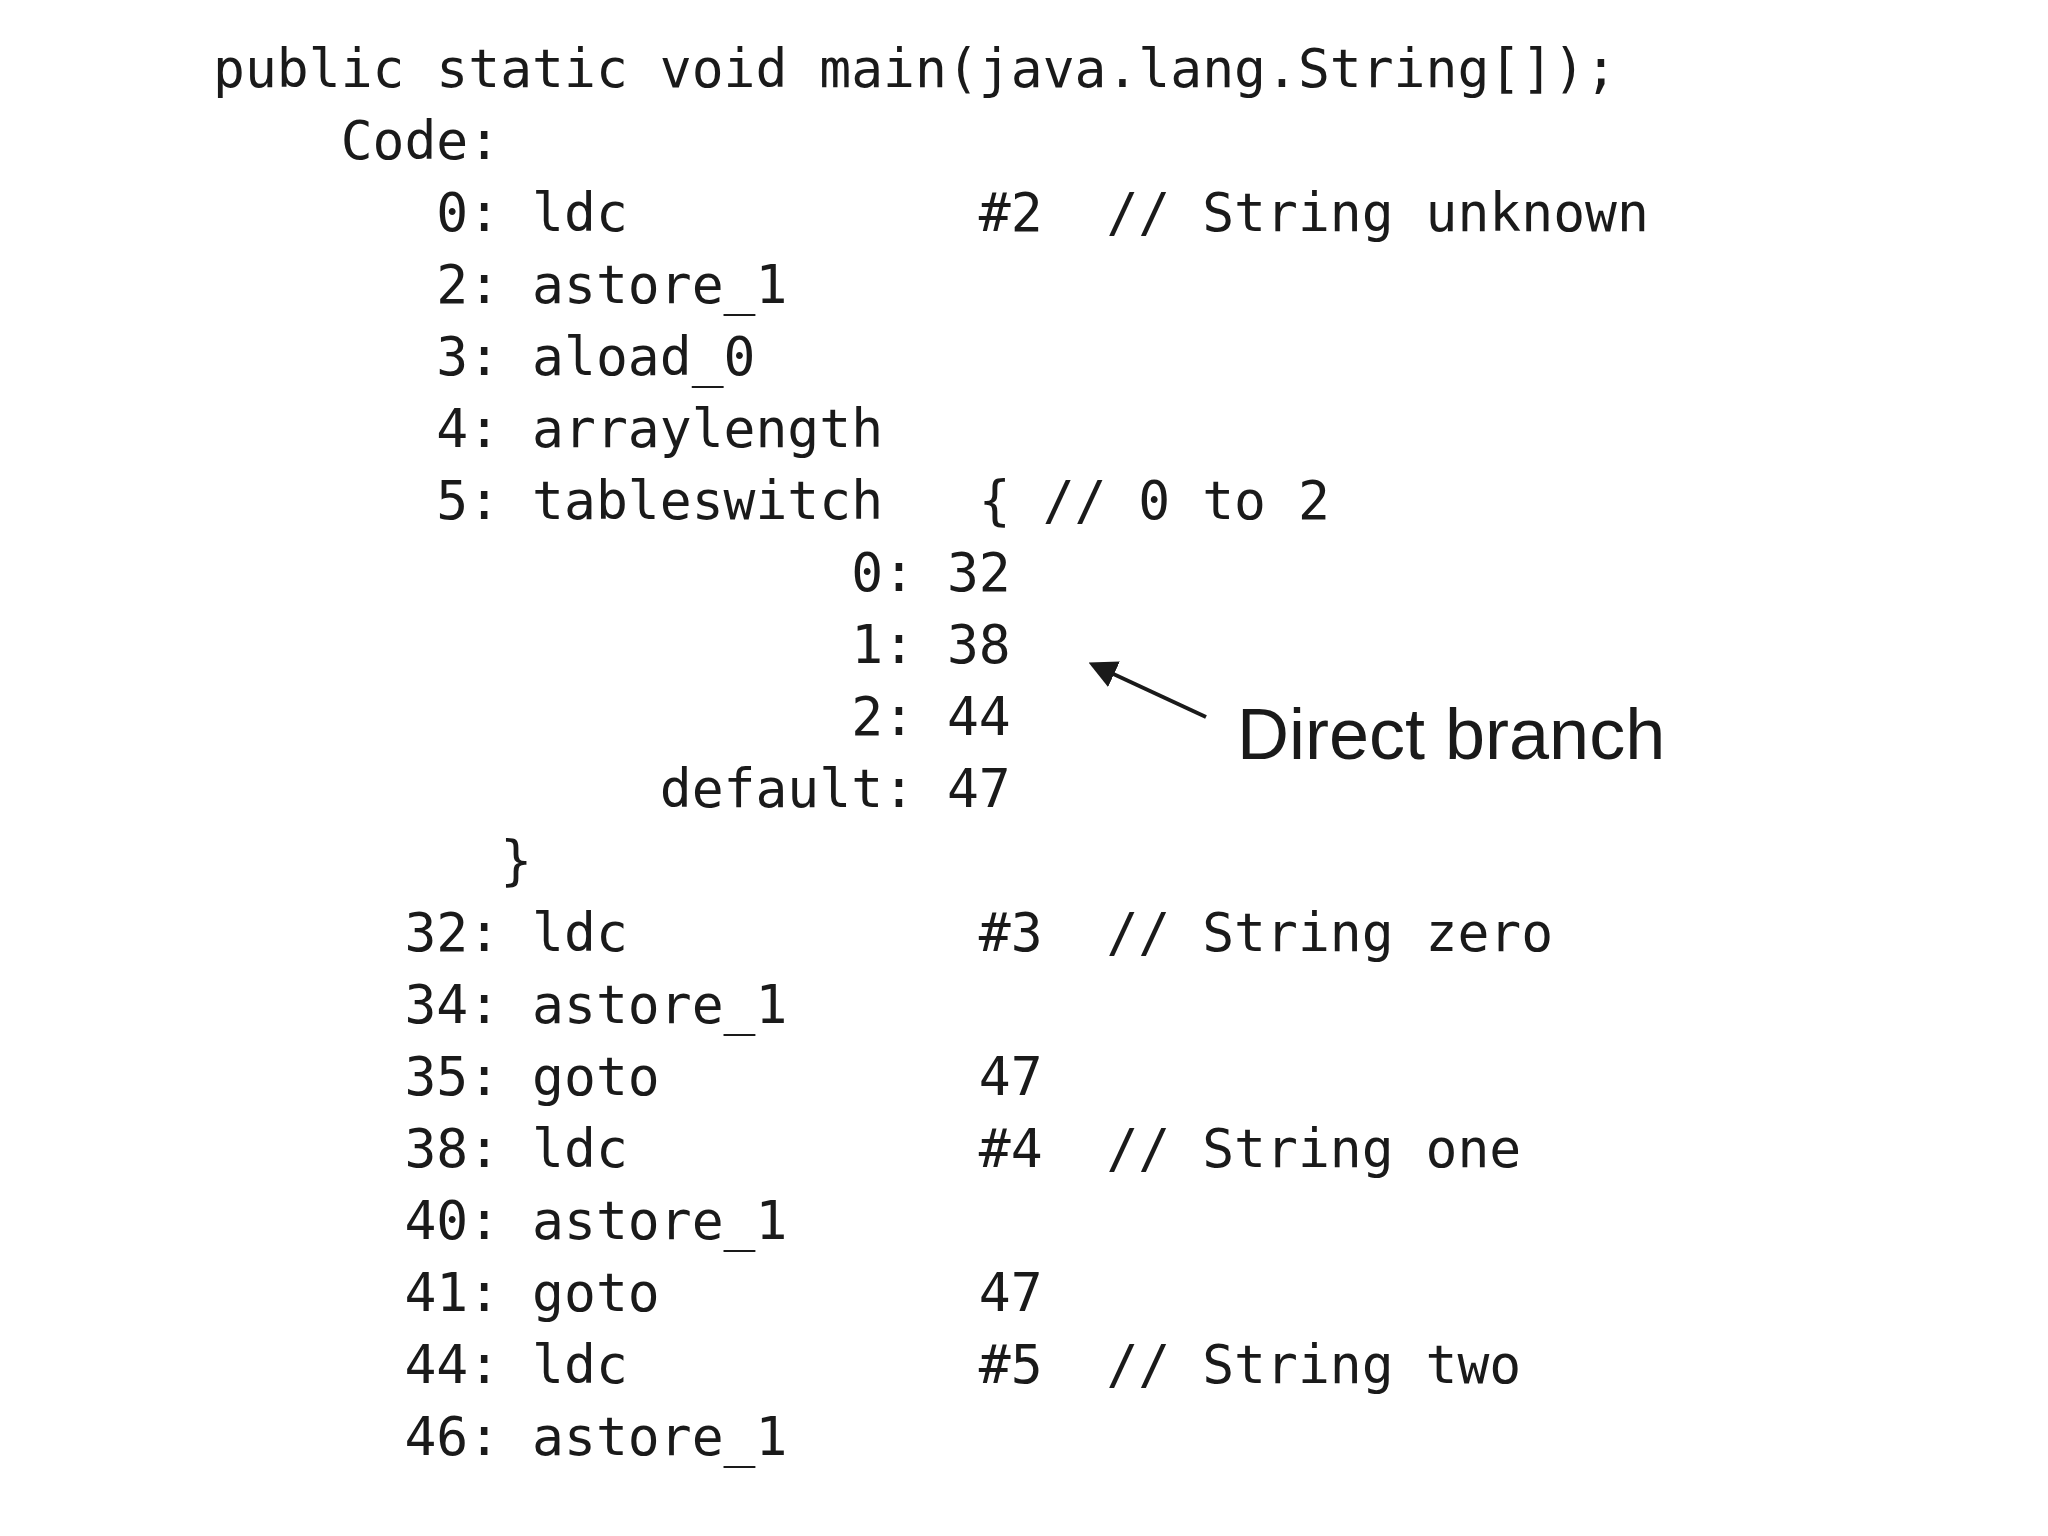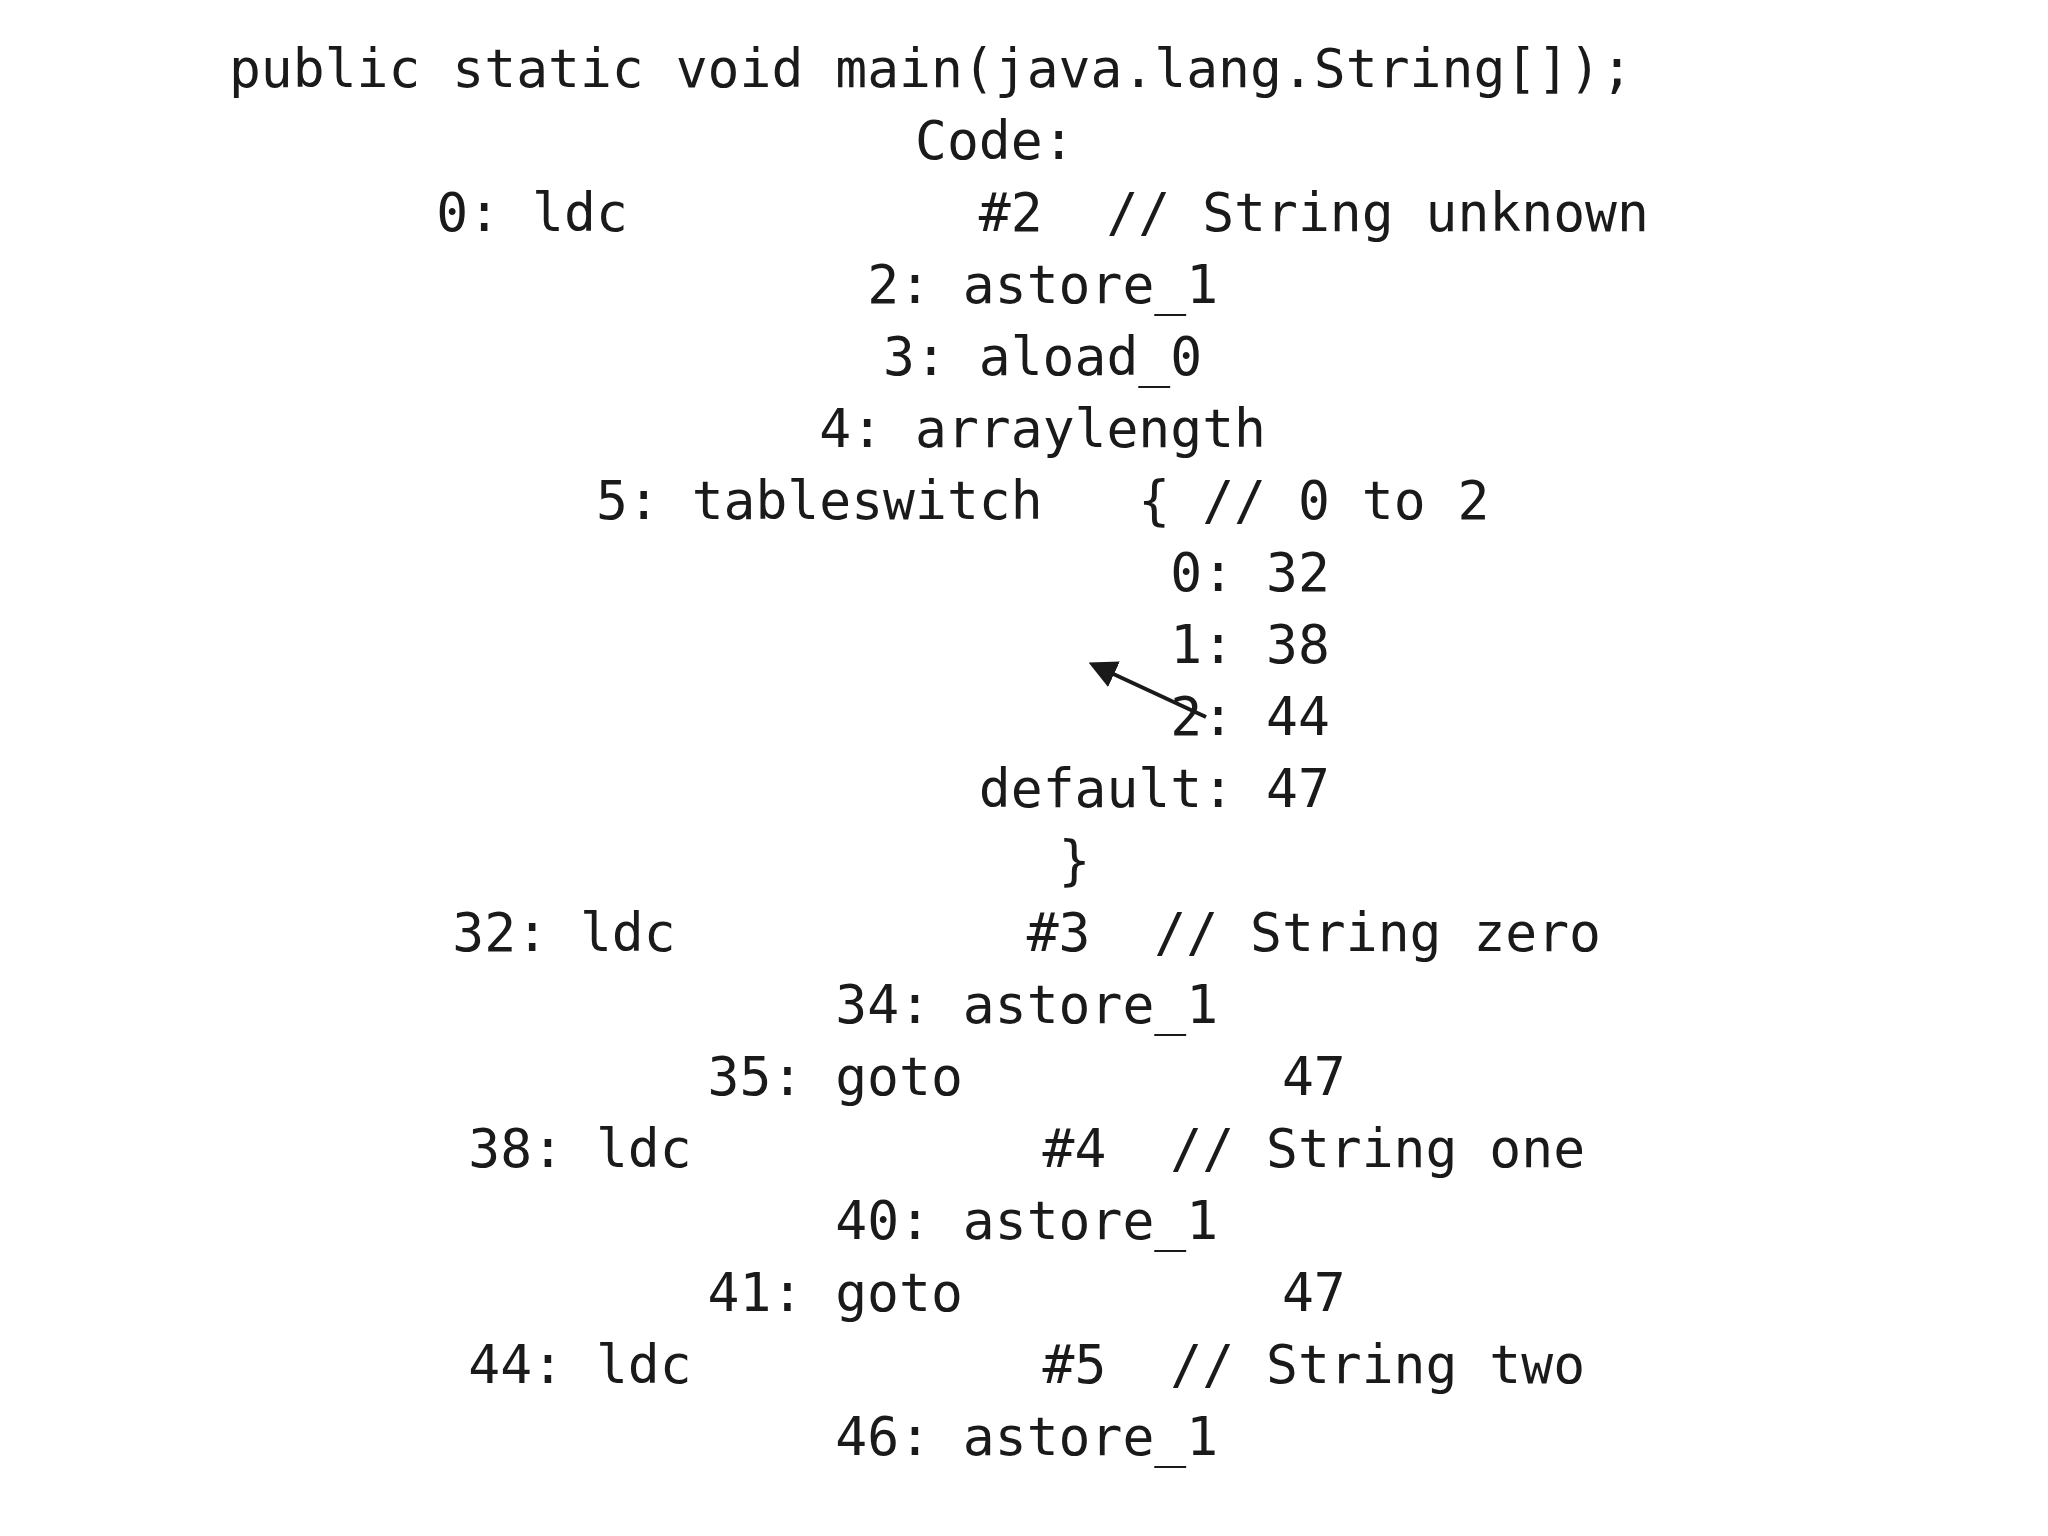--- a/index.html
+++ b/index.html
@@ -22,21 +22,20 @@
     left: 213px;
     top: 33px;
     font-family: "DejaVu Sans Mono", monospace;
     font-size: 53px;
     line-height: 72px;
     white-space: pre;
     font-weight: 400;
   }
   .code-line {
     white-space: pre;
-    text-align: center;
   }
   .arrow-svg {
     position: absolute;
     left: 0;
     top: 0;
     pointer-events: none;
   }
   .annotation-label {
     position: absolute;
     left: 1237px;
@@ -57,14 +56,15 @@
 
   <svg class="arrow-svg" width="2048" height="1536" viewBox="0 0 2048 1536">
     <defs>
       <marker id="arrowhead" markerWidth="7" markerHeight="7" refX="5.5" refY="3.5" orient="auto" markerUnits="strokeWidth">
         <path d="M0,0 L7,3.5 L0,7 z" class="arrow-fill" fill="#1a1a1a"></path>
       </marker>
     </defs>
     <line x1="1206" y1="717" x2="1094" y2="665" stroke-width="4" marker-end="url(#arrowhead)" class="arrow-stroke" stroke="#1a1a1a"></line>
   </svg>
 
+  <div class="annotation-label" style="color: rgb(26, 26, 26);">Direct branch</div>
 
 </div>
 
 </body></html>

